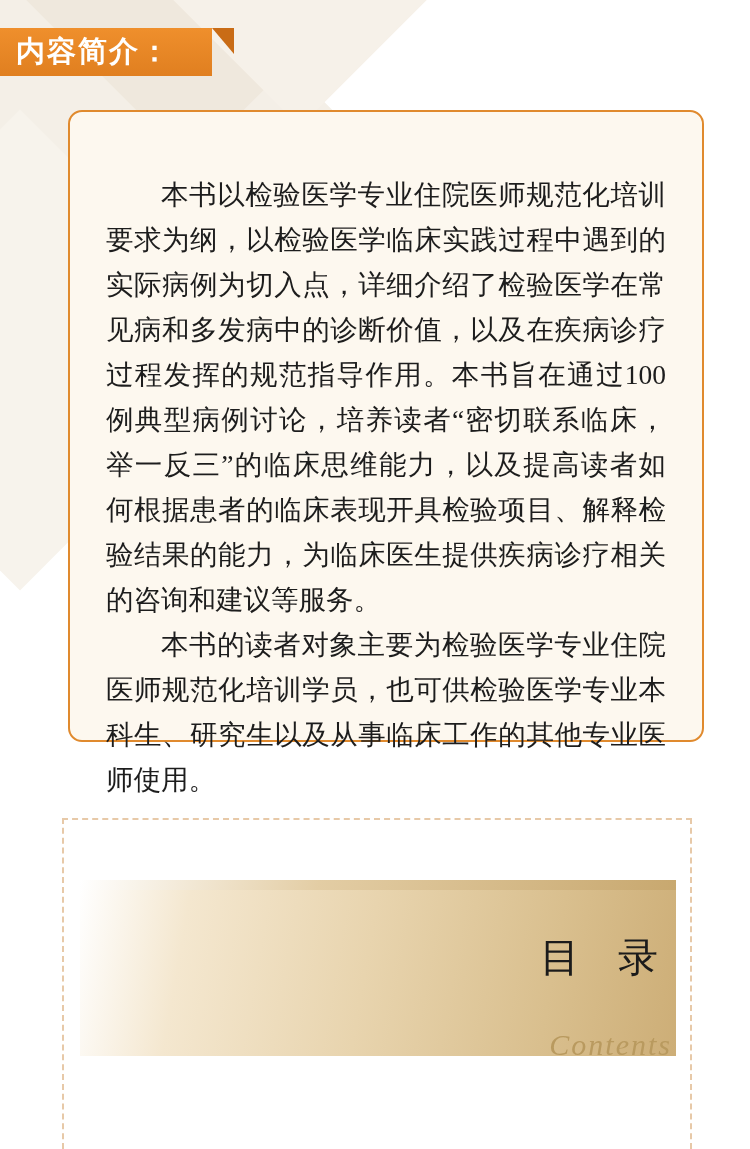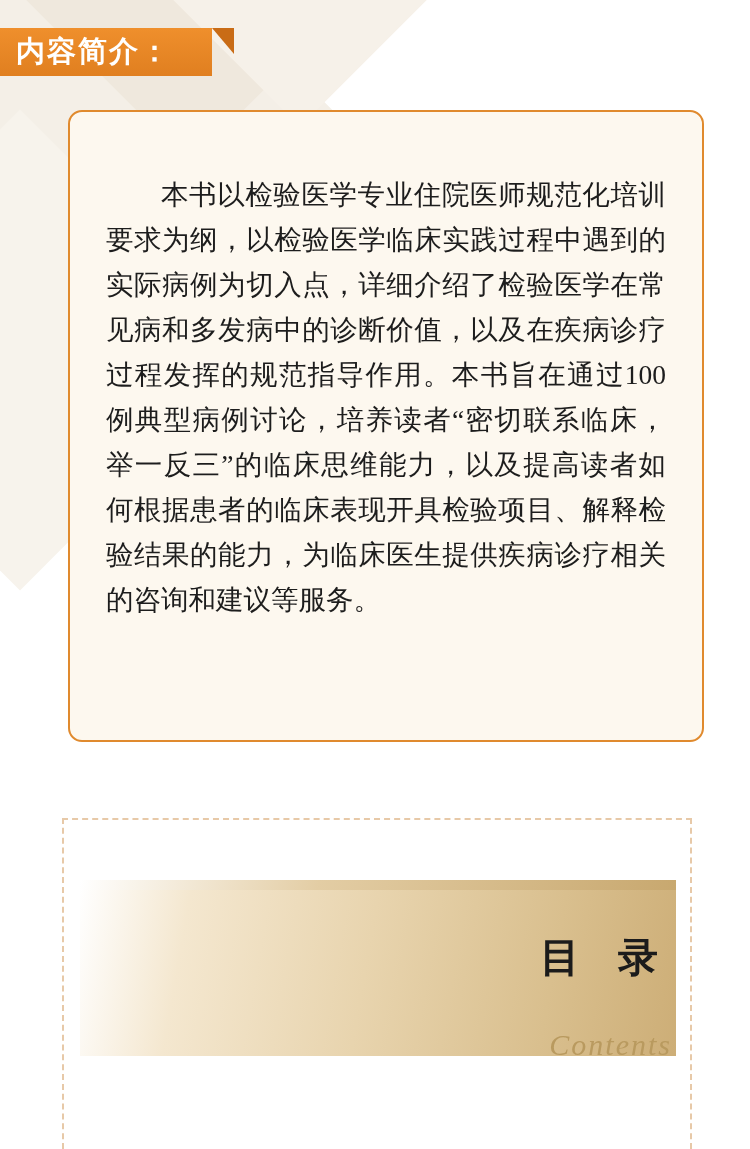--- a/index.html
+++ b/index.html
@@ -156,21 +156,21 @@
     top: 880px;
     width: 596px;
     height: 10px;
     background: linear-gradient(100deg, #ffffff 0%, #e3cda4 40%, #c8a86f 100%);
   }
   .contents-title {
     position: absolute;
     right: 78px;
     top: 930px;
     font-size: 40px;
-    font-weight: bold;
+    font-weight: normal;
     letter-spacing: 14px;
     color: #1b1b1b;
     font-family: "Liberation Serif", serif;
   }
   .contents-sub {
     position: absolute;
     right: 78px;
     top: 995px;
     font-size: 30px;
     font-style: italic;
@@ -191,19 +191,20 @@
   <div class="bg-right-fade"></div>
 </div>
 
 <div class="header-tab">
   <span class="header-tab-text">内容简介：</span>
 </div>
 <div class="header-tab-fold"></div>
 
 <div class="panel">
   <p>本书以检验医学专业住院医师规范化培训要求为纲，以检验医学临床实践过程中遇到的实际病例为切入点，详细介绍了检验医学在常见病和多发病中的诊断价值，以及在疾病诊疗过程发挥的规范指导作用。本书旨在通过100例典型病例讨论，培养读者“密切联系临床，举一反三”的临床思维能力，以及提高读者如何根据患者的临床表现开具检验项目、解释检验结果的能力，为临床医生提供疾病诊疗相关的咨询和建议等服务。</p>
+  <p>本书的读者对象主要为检验医学专业住院医师规范化培训学员，也可供检验医学专业本科生、研究生以及从事临床工作的其他专业医师使用。</p>
 </div>
 
 <div class="contents-box"></div>
 <div class="contents-banner"></div>
 <div class="contents-banner-topline"></div>
 <div class="contents-title">目 录</div>
 <div class="contents-sub">Contents</div>
 
 </body></html>

